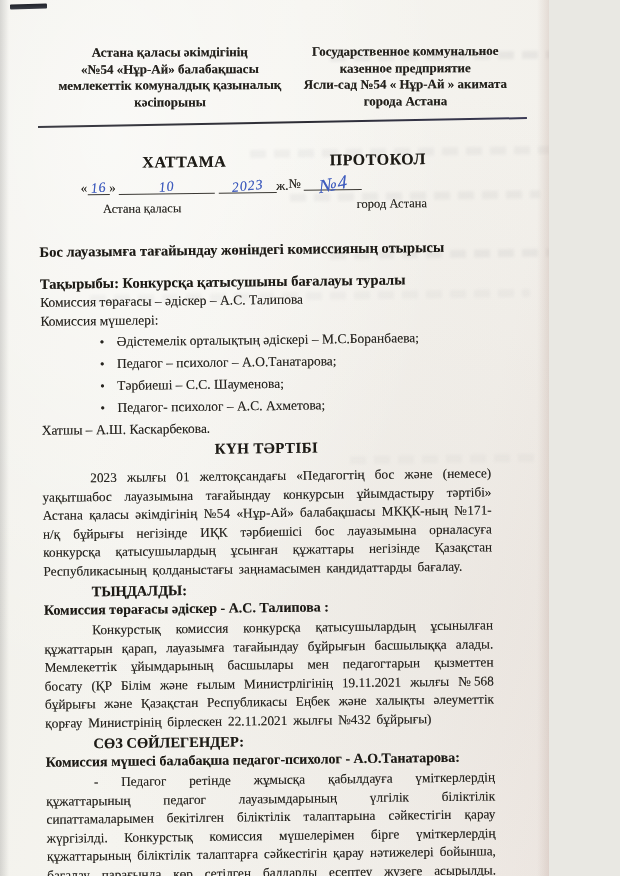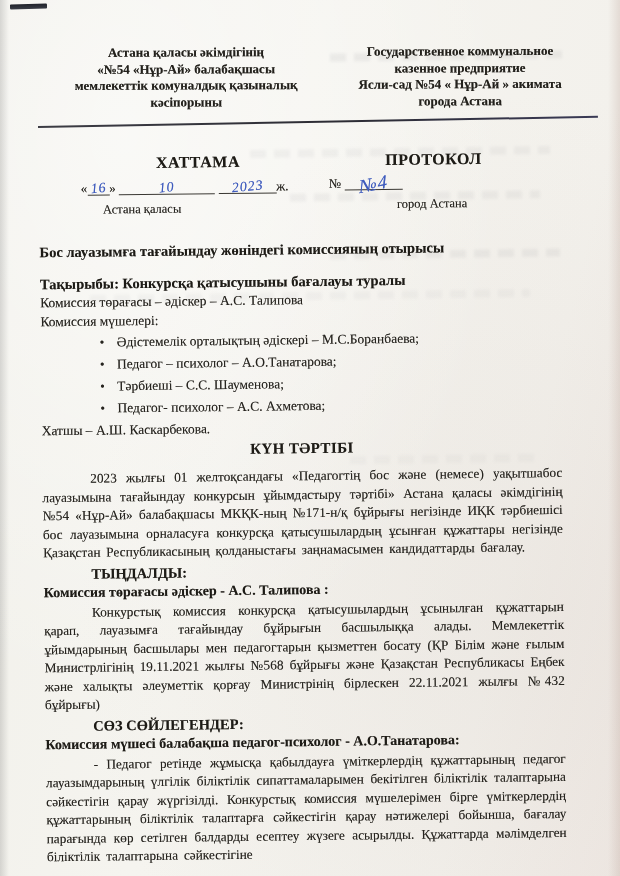--- a/index.html
+++ b/index.html
@@ -2,21 +2,21 @@
 <html lang="kk"><head>
 <meta charset="utf-8">
 <style>
   html,body{margin:0;padding:0;}
   body{
     width:620px;height:876px;overflow:hidden;
     background:#e9e8e3;
     font-family:"Liberation Serif","DejaVu Serif",serif;
   }
   .page{
-    position:relative;width:620px;height:876px;
+    position:relative;width:549px;height:876px;
     background:
       radial-gradient(ellipse at 20% 15%, rgba(255,255,255,0.55), rgba(255,255,255,0) 55%),
       radial-gradient(ellipse at 85% 70%, rgba(215,205,198,0.25), rgba(215,205,198,0) 60%),
       linear-gradient(103deg,#f1f0ea 0%,#f5f4ef 40%,#f3f1ec 78%,#efe9e4 100%);
     color:#26241f;
     overflow:hidden;
   }
   .page::before{ 
     content:"";position:absolute;left:0;top:0;bottom:0;width:9px;
     background:linear-gradient(to right,rgba(70,70,70,0.18),rgba(70,70,70,0) 100%);

